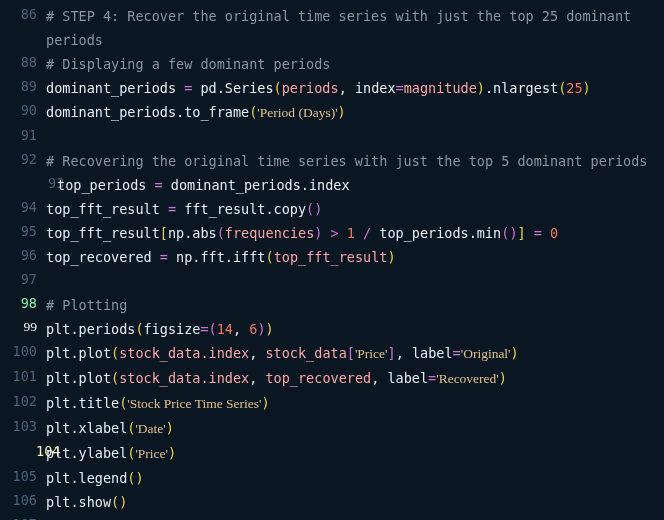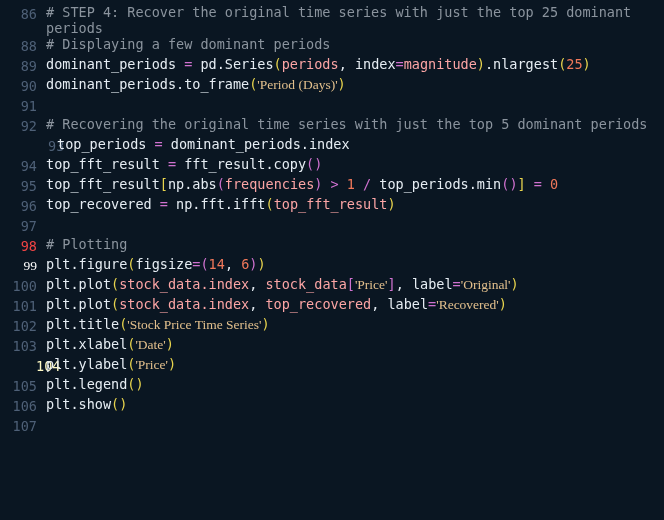--- a/index.html
+++ b/index.html
@@ -37,21 +37,21 @@
     font-size: 13.5px;
     line-height: 20px;
     letter-spacing: 0px;
     user-select: none;
     font-family: "DejaVu Sans Mono", "Liberation Mono", monospace;
   }
   .line-content {
     flex: 1 1 auto;
     color: #e6edf3;
     font-size: 13.5px;
-    line-height: 16px;
+    line-height: 24px;
     white-space: pre-wrap;
     word-break: break-word;
     padding-right: 2px;
     font-family: "DejaVu Sans Mono", "Liberation Mono", monospace;
   }
   
   .t-plain   { color: #e6edf3; }
   .t-comment { color: #8b949e; }
   .t-var     { color: #fca5a5; }
   .t-string  { color: #e3c08d; font-family: Liberation Serif, serif; }
@@ -103,26 +103,26 @@
       </div>
       <div class="code-row">
         <div class="gutter" style="color: rgb(78, 96, 119);">96</div>
         <div class="line-content"><span class="t-plain">top_recovered </span><span class="t-op">=</span><span class="t-plain"> np.fft.ifft</span><span class="t-br-y">(</span><span class="t-var">top_fft_result</span><span class="t-br-y">)</span></div>
       </div>
       <div class="code-row">
         <div class="gutter" style="color: rgb(78, 96, 119);">97</div>
         <div class="line-content">&nbsp;</div>
       </div>
       <div class="code-row">
-        <div class="gutter" style="color: #ef4444;">98</div>
+        <div class="gutter" style="color: #86efac;">98</div>
         <div class="line-content"><span class="t-comment"># Plotting</span></div>
       </div>
       <div class="code-row">
         <div class="gutter" style="color: #ffffff; font-family: Liberation Serif, serif;">99</div>
-        <div class="line-content"><span class="t-plain">plt.figure</span><span class="t-br-y">(</span><span class="t-plain">figsize</span><span class="t-op">=</span><span class="t-br-m">(</span><span class="t-number">14</span><span class="t-plain">, </span><span class="t-number">6</span><span class="t-br-m">)</span><span class="t-br-y">)</span></div>
+        <div class="line-content"><span class="t-plain">plt.periods</span><span class="t-br-y">(</span><span class="t-plain">figsize</span><span class="t-op">=</span><span class="t-br-m">(</span><span class="t-number">14</span><span class="t-plain">, </span><span class="t-number">6</span><span class="t-br-m">)</span><span class="t-br-y">)</span></div>
       </div>
       <div class="code-row">
         <div class="gutter" style="color: rgb(78, 96, 119);">100</div>
         <div class="line-content"><span class="t-plain">plt.plot</span><span class="t-br-y">(</span><span class="t-var">stock_data.index</span><span class="t-plain">, </span><span class="t-var">stock_data</span><span class="t-br-m">[</span><span class="t-string">'Price'</span><span class="t-br-m">]</span><span class="t-plain">, </span><span class="t-plain">label</span><span class="t-op">=</span><span class="t-string">'Original'</span><span class="t-br-y">)</span></div>
       </div>
       <div class="code-row">
         <div class="gutter" style="color: rgb(78, 96, 119);">101</div>
         <div class="line-content"><span class="t-plain">plt.plot</span><span class="t-br-y">(</span><span class="t-var">stock_data.index</span><span class="t-plain">, </span><span class="t-var">top_recovered</span><span class="t-plain">, </span><span class="t-plain">label</span><span class="t-op">=</span><span class="t-string">'Recovered'</span><span class="t-br-y">)</span></div>
       </div>
       <div class="code-row">

